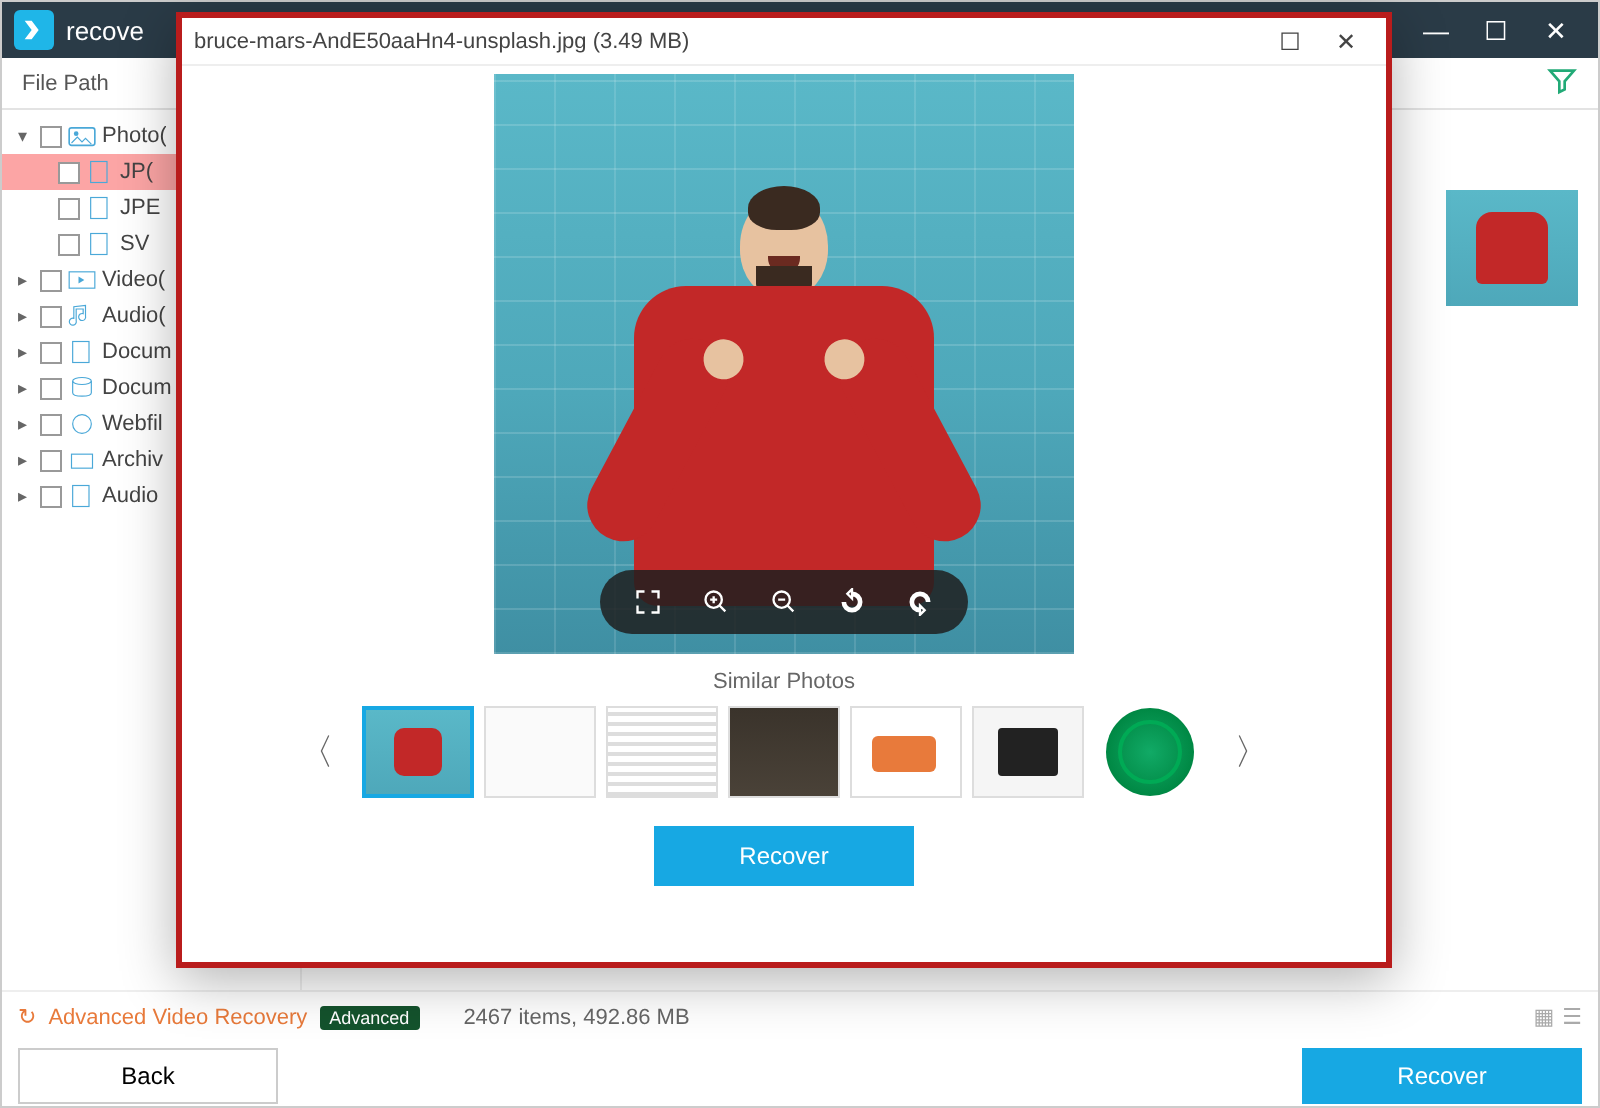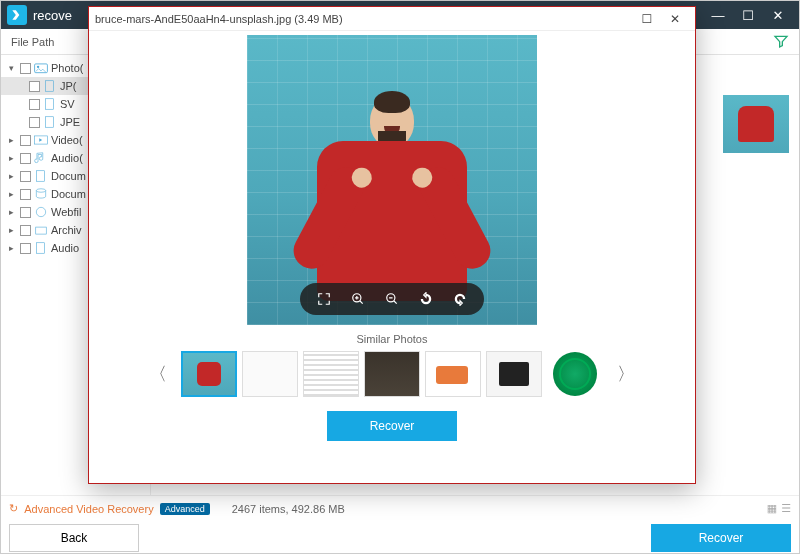--- a/index.html
+++ b/index.html
@@ -16,34 +16,34 @@
 .filter-icon{width:16px;height:16px;}
 .content{display:flex;height:440px;}
 .sidebar{width:150px;border-right:1px solid #eee;overflow:hidden;font-size:11px;padding-top:4px;}
 .tree-item{display:flex;align-items:center;padding:3px 4px;gap:3px;color:#444;}
 .tree-item.child{padding-left:28px;}
 .tree-item.top{padding-left:8px;}
 .expand{width:8px;display:inline-block;font-size:9px;color:#666;}
 .cb{width:11px;height:11px;border:1px solid #999;background:#fff;flex-shrink:0;}
 .folder-icon{width:14px;height:12px;display:inline-flex;flex-shrink:0;}
 .tree-text{white-space:nowrap;overflow:hidden;}
-.active-row{background:#e5e5e5;}
+.active-row{background:#fca5a5;}
 .right-panel{flex:1;font-size:11px;color:#555;padding:40px 10px 0 0;}
 .right-panel .thumb{width:66px;height:58px;margin-left:auto;margin-bottom:40px;}
 .right-panel .meta{text-align:left;margin-left:4px;line-height:1.9;}
 .status-bar{height:26px;border-top:1px solid #eee;display:flex;align-items:center;font-size:11px;color:#666;padding:0 8px;}
 .adv{color:#e87a3b;font-size:11px;display:flex;align-items:center;gap:6px;}
-.adv-badge{background:#0369a1;color:#fff;font-size:9px;padding:1px 5px;border-radius:2px;text-align:center;}
+.adv-badge{background:#14532d;color:#fff;font-size:9px;padding:1px 5px;border-radius:2px;text-align:center;}
 .view-toggle{margin-left:auto;display:flex;gap:4px;color:#aaa;}
 .footer{height:34px;display:flex;align-items:center;padding:4px 8px;gap:24px;}
 .btn{height:28px;border:1px solid #ccc;background:#fff;font-size:12px;display:flex;align-items:center;justify-content:center;cursor:pointer;}
 .btn-back{width:130px;}
 .btn-recover{width:140px;margin-left:auto;background:#17a8e3;border-color:#17a8e3;color:#fff;}
 
-.preview{position:absolute;left:88px;top:6px;width:608px;height:478px;background:#fff;border:1px solid #b91c1c;box-shadow:0 6px 26px rgba(0,0,0,0.3);}
+.preview{position:absolute;left:88px;top:6px;width:608px;height:478px;background:#fff;border:3px solid #b91c1c;box-shadow:0 6px 26px rgba(0,0,0,0.3);}
 .pv-title{height:24px;display:flex;align-items:center;font-size:11px;color:#444;padding:0 6px;border-bottom:1px solid #eee;}
 .pv-winbtns{margin-left:auto;display:flex;gap:0;}
 .pv-winbtn{width:28px;height:18px;display:flex;align-items:center;justify-content:center;font-size:12px;color:#444;cursor:pointer;}
 .pv-image-wrap{display:flex;justify-content:center;padding-top:4px;}
 .pv-image{width:290px;height:290px;position:relative;overflow:hidden;background:linear-gradient(180deg,#5ab8c8 0%,#4ea8ba 55%,#3f8fa3 100%);}
 .brick{position:absolute;inset:0;}
 .brick::before{content:"";position:absolute;inset:0;background-image:repeating-linear-gradient(0deg,rgba(255,255,255,0.15) 0 1px,transparent 1px 22px),repeating-linear-gradient(90deg,rgba(255,255,255,0.12) 0 1px,transparent 1px 30px);}
 .person{position:absolute;left:50%;top:60px;transform:translateX(-50%);}
 .head{width:44px;height:52px;background:#e7c2a0;border-radius:50% 50% 46% 46%;position:relative;margin:0 auto;}
 .hair{position:absolute;top:-4px;left:4px;width:36px;height:22px;background:#3a2a20;border-radius:50% 50% 40% 40%;}
@@ -119,30 +119,30 @@
           </span>
           <span class="tree-text">JP(</span>
         </div>
       <div class="tree-item child">
           <span class="cb"></span>
           <span class="folder-icon">
             <svg viewBox="0 0 24 20">
               <rect x="4" y="1" width="14" height="18" fill="none" stroke="#4aa8d8"></rect>
             </svg>
           </span>
+          <span class="tree-text">JPE</span>
+        </div>
+      <div class="tree-item child">
+          <span class="cb"></span>
+          <span class="folder-icon">
+            <svg viewBox="0 0 24 20">
+              <rect x="4" y="1" width="14" height="18" fill="none" stroke="#4aa8d8"></rect>
+            </svg>
+          </span>
           <span class="tree-text">SV</span>
-        </div>
-      <div class="tree-item child">
-          <span class="cb"></span>
-          <span class="folder-icon">
-            <svg viewBox="0 0 24 20">
-              <rect x="4" y="1" width="14" height="18" fill="none" stroke="#4aa8d8"></rect>
-            </svg>
-          </span>
-          <span class="tree-text">JPE</span>
         </div>
       <div class="tree-item top">
           <span class="expand">▸</span>
           <span class="cb"></span>
           <span class="folder-icon">
             <svg viewBox="0 0 24 20">
               <rect x="1" y="3" width="22" height="14" fill="none" stroke="#4aa8d8"></rect>
               <path d="M9 7v6l5-3z" fill="#4aa8d8"></path>
             </svg>
           </span>

